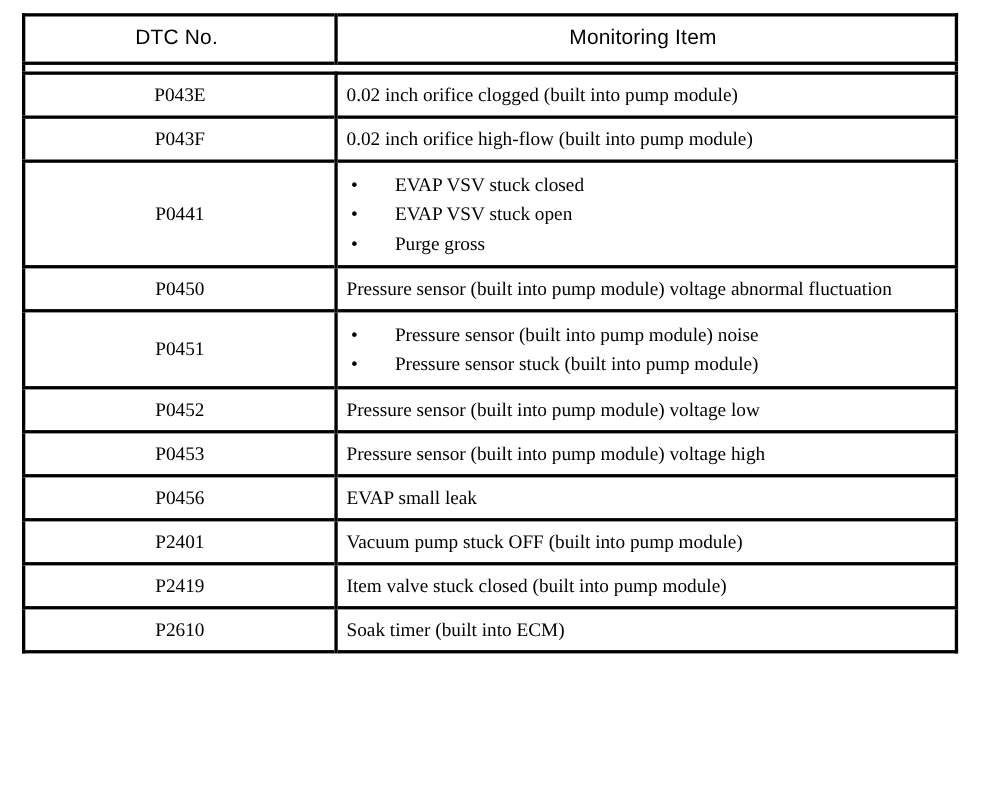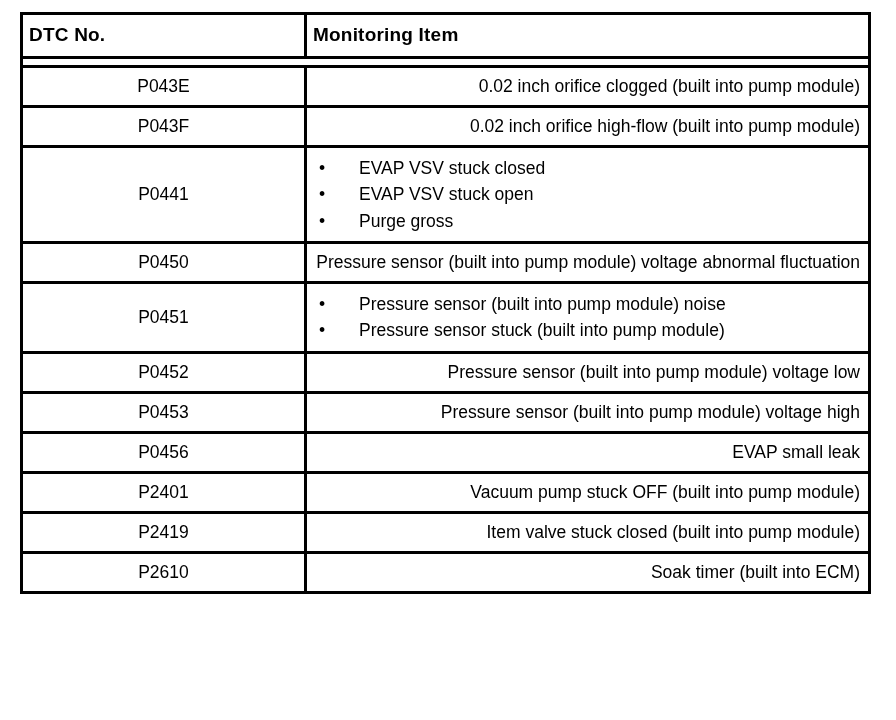--- a/index.html
+++ b/index.html
@@ -29,22 +29,22 @@
     table-layout: fixed;
     border: 3px solid #000000;
   }
 
   col.col-dtc   { width: 284px; }
   col.col-item  { width: 564px; }
 
   
   thead th {
     font-size: 19px;
-    font-weight: bold;
-    text-align: left;
+    font-weight: normal;
+    text-align: center;
     padding: 9px 12px 10px 6px;
     border: 0;
     letter-spacing: 0.2px;
   }
   thead th.th-dtc {
     border-right: 3px solid #000000;
   }
   
   tr.header-rule td {
     padding: 0;
@@ -53,39 +53,39 @@
     font-size: 0;
     border-top: 3px solid #000000;
     border-bottom: 3px solid #000000;
   }
 
   
   tbody td {
     border-top: 3px solid #000000;
     font-size: 17.5px;
     vertical-align: middle;
+    font-family: Liberation Serif, serif;
   }
   tbody tr:first-child td {
     border-top: 0;
   }
   td.cell-dtc {
     text-align: center;
     padding: 6px 4px;
     border-right: 3px solid #000000;
     white-space: nowrap;
   }
   td.cell-item {
     text-align: left;
     padding: 7px 8px 7px 8px;
     line-height: 1.32;
   }
 
   .item-text {
     display: block;
-    text-align: right;
   }
 
   ul.bullet-list {
     margin: 0;
     padding: 0;
     list-style: none;
   }
   ul.bullet-list li {
     position: relative;
     padding-left: 44px;

